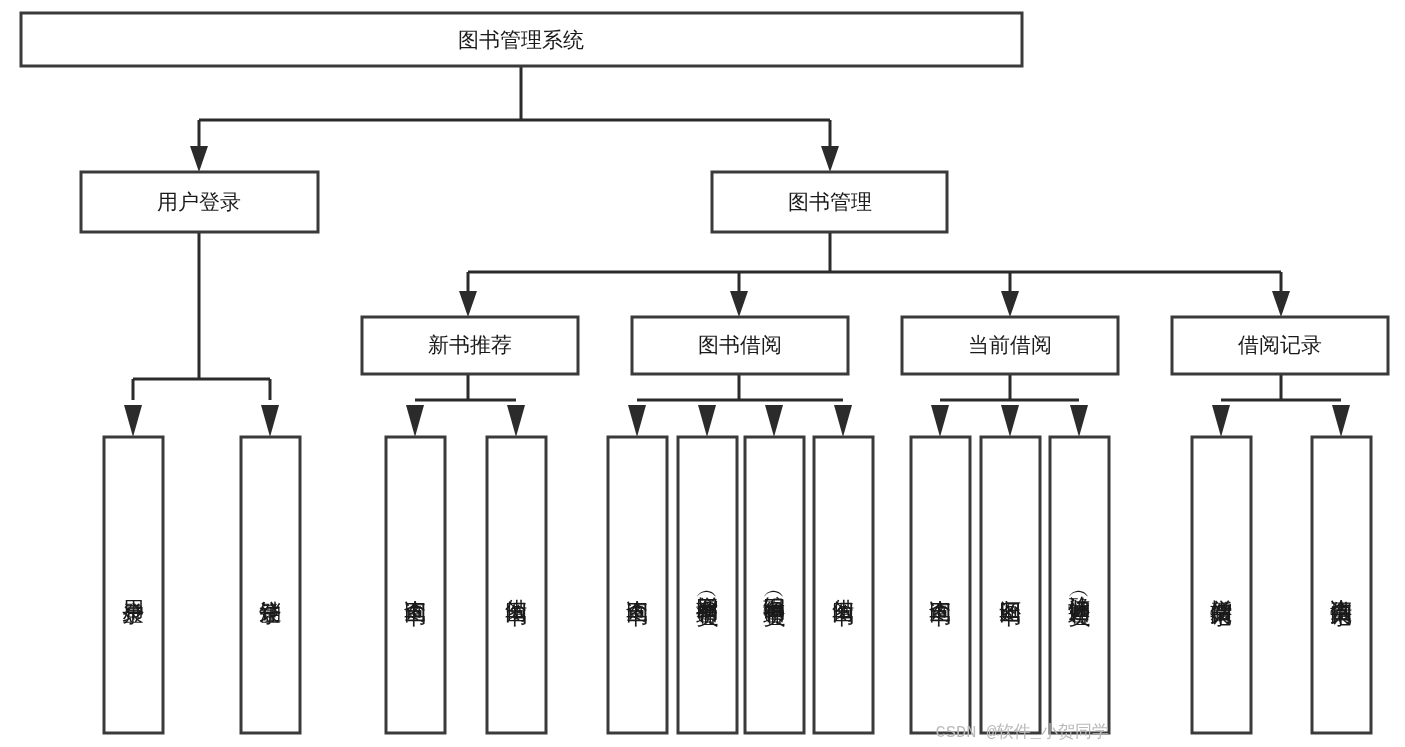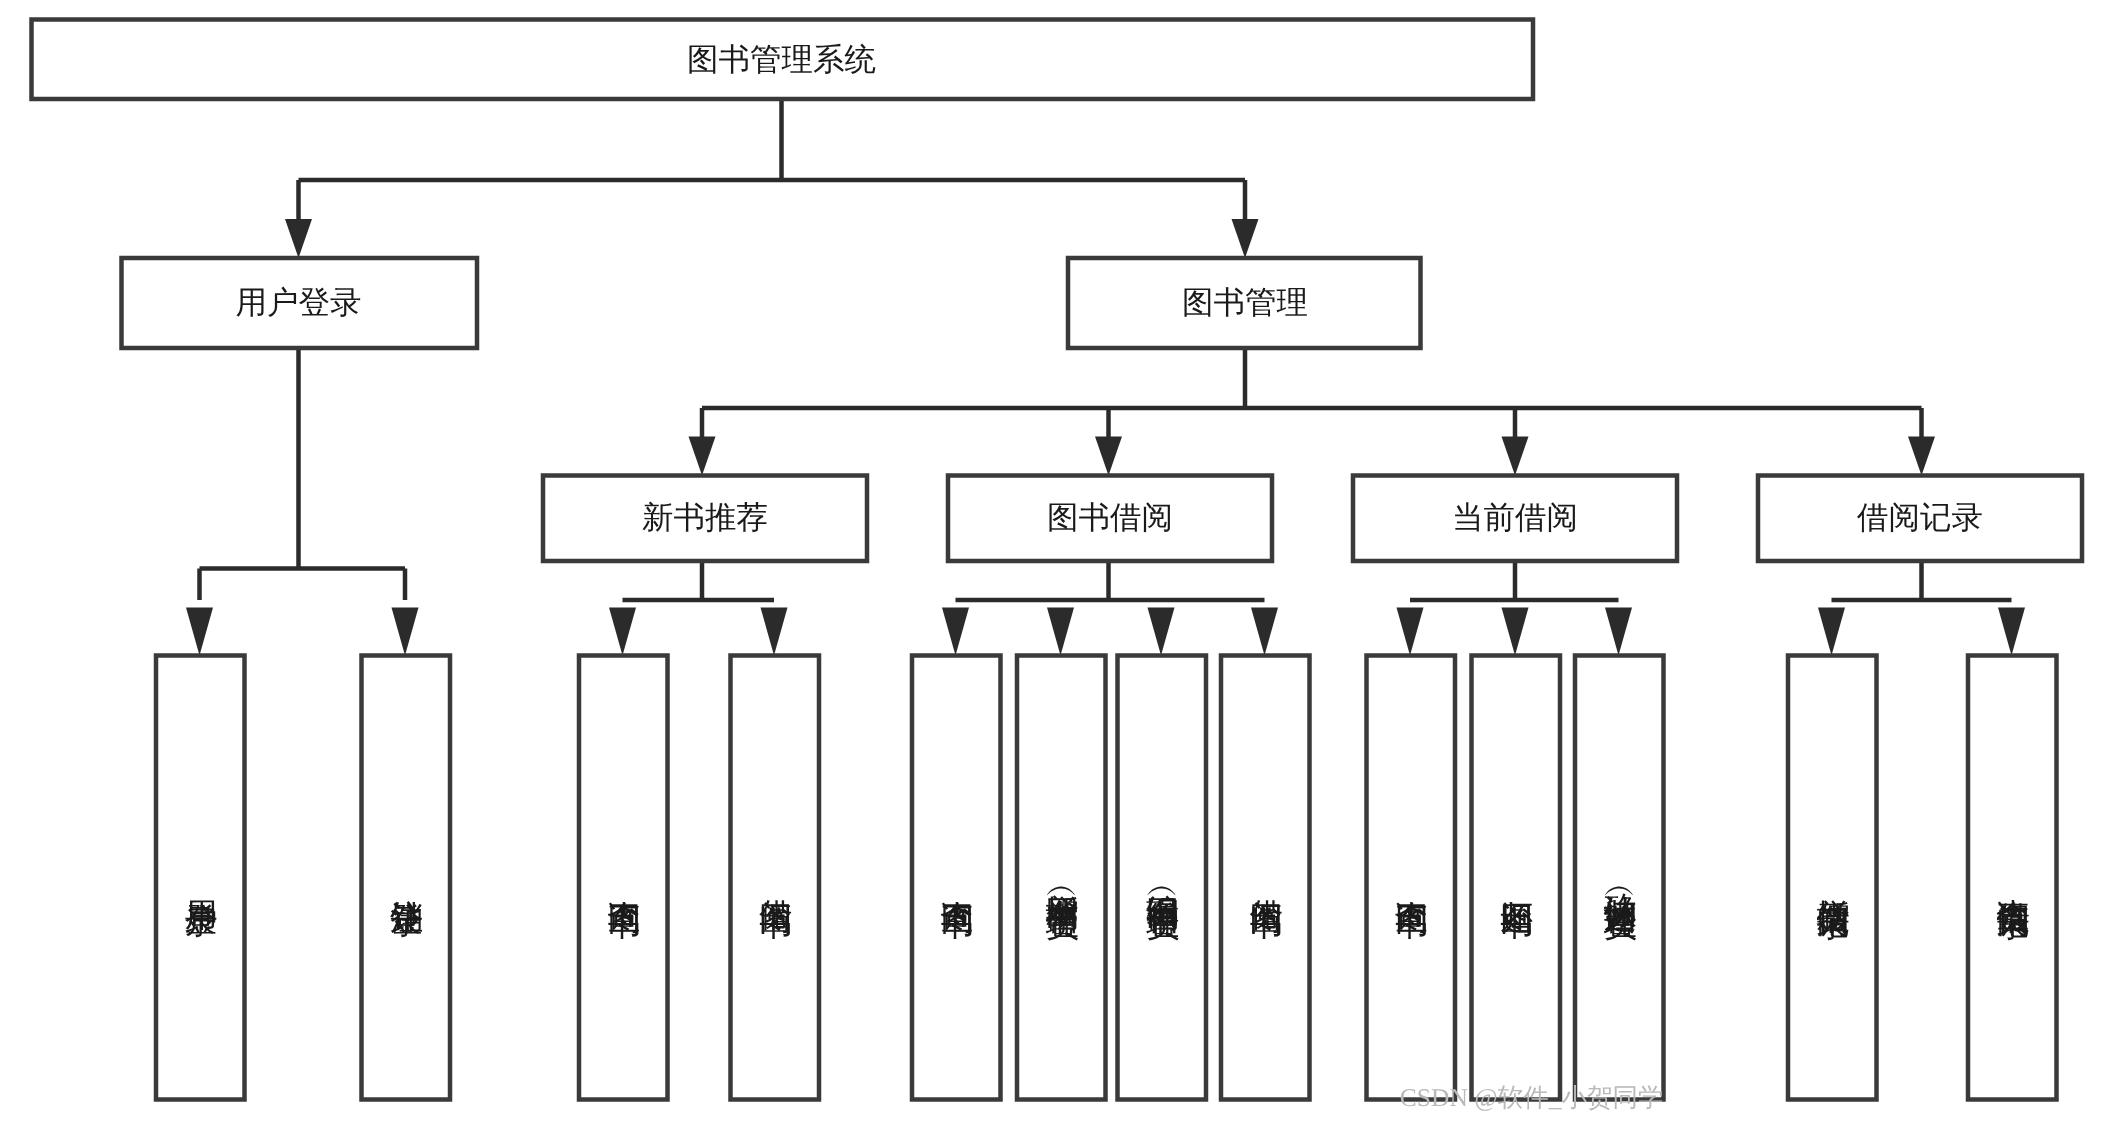--- a/index.html
+++ b/index.html
@@ -61,21 +61,21 @@
     display: flex;
     align-items: center;
     justify-content: center;
     white-space: nowrap;
     pointer-events: none;
   }
   .watermark {
     position: absolute;
     right: 8px;
     bottom: 4px;
-    font-family: Liberation Serif, serif;
+    font-family: Liberation Mono, monospace;
     font-size: 17px;
     color: #b9b9b9;
     white-space: nowrap;
   }
 </style>
 </head>
 <body>
 
 <div id="diagram-root">
 

